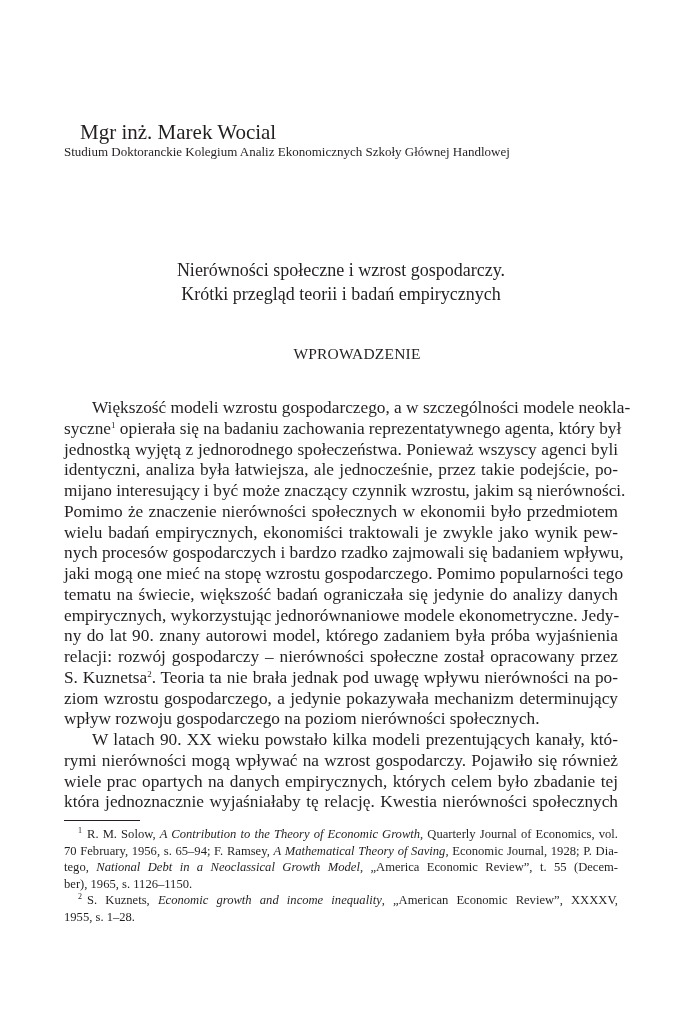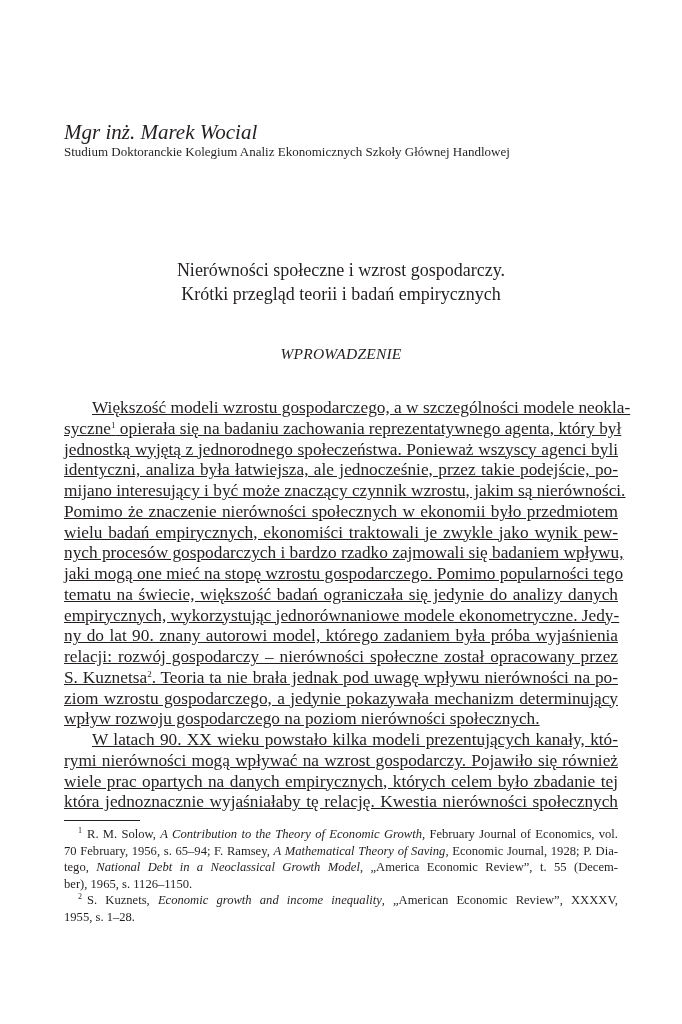--- a/index.html
+++ b/index.html
@@ -17,22 +17,21 @@
     }
     .page {
       position: absolute;
       left: 64px;
       top: 0;
       width: 554px;
     }
     .author-name {
       position: absolute;
       top: 120px;
-      left: 0;
-      font-style: italic;
+      left: 16px;
       font-size: 21px;
       line-height: 24px;
       white-space: nowrap;
     }
     .affiliation {
       position: absolute;
       top: 144px;
       left: 0;
       font-size: 13px;
       line-height: 16px;
@@ -45,43 +44,41 @@
       width: 554px;
       text-align: center;
       font-weight: normal;
       font-size: 18px;
       line-height: 24px;
     }
     .title-block div { white-space: nowrap; }
     .section-heading {
       position: absolute;
       top: 344px;
-      left: 0;
+      left: 16px;
       width: 554px;
       text-align: center;
       font-size: 15.5px;
       line-height: 20px;
       letter-spacing: 0.2px;
-      font-style: italic;
     }
     .body-text {
       position: absolute;
       top: 398px;
       left: 0;
       width: 554px;
       font-size: 17.3px;
       line-height: 20.75px;
     }
     .body-line {
       display: block;
       white-space: nowrap;
       text-align: justify;
       text-align-last: justify;
       height: 20.75px;
-      text-decoration: underline;
     }
     .body-line.last {
       text-align-last: left;
     }
     .body-line.indent {
       padding-left: 28px;
     }
     sup.fnref {
       font-size: 9px;
       vertical-align: 6px;
@@ -154,21 +151,21 @@
     <span class="body-line last">wpływ rozwoju gospodarczego na poziom nierówności społecznych.</span>
     <span class="body-line indent">W latach 90. XX wieku powstało kilka modeli prezentujących kanały, któ-</span>
     <span class="body-line">rymi nierówności mogą wpływać na wzrost gospodarczy. Pojawiło się również</span>
     <span class="body-line">wiele prac opartych na danych empirycznych, których celem było zbadanie tej</span>
     <span class="body-line">która jednoznacznie wyjaśniałaby tę relację. Kwestia nierówności społecznych</span>
   </div>
 
   <div class="fn-separator"></div>
 
   <div class="footnotes">
-    <span class="fn-line indent"><span class="fn-num">1</span><span>R. M. Solow, </span><i>A Contribution to the Theory of Economic Growth</i><span>, February Journal of Economics, vol.</span></span>
+    <span class="fn-line indent"><span class="fn-num">1</span><span>R. M. Solow, </span><i>A Contribution to the Theory of Economic Growth</i><span>, Quarterly Journal of Economics, vol.</span></span>
     <span class="fn-line"><span>70 February, 1956, s. 65–94; F. Ramsey, </span><i>A Mathematical Theory of Saving</i><span>, Economic Journal, 1928; P. Dia-</span></span>
     <span class="fn-line"><span>tego, </span><i>National Debt in a Neoclassical Growth Model</i><span>, „America Economic Review”, t. 55 (Decem-</span></span>
     <span class="fn-line last">ber), 1965, s. 1126–1150.</span>
     <span class="fn-line indent"><span class="fn-num">2</span><span>S. Kuznets, </span><i>Economic growth and income inequality</i><span>, „American Economic Review”, XXXXV,</span></span>
     <span class="fn-line last">1955, s. 1–28.</span>
   </div>
 
 </div>
 
 </body></html>

